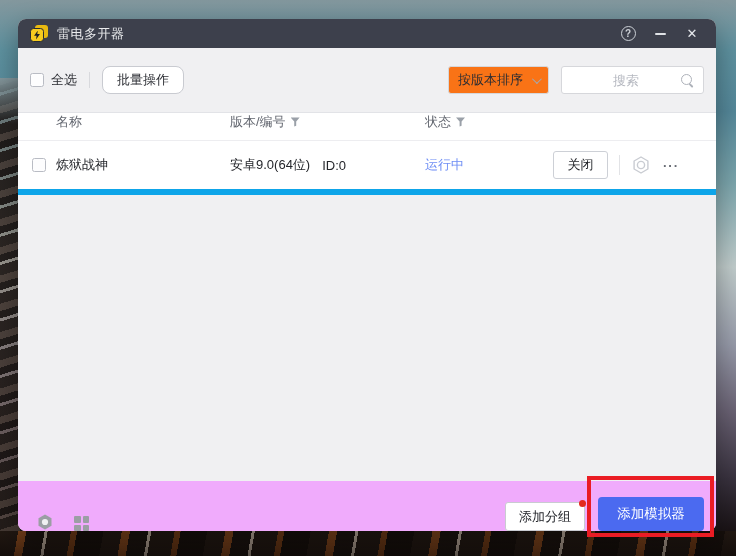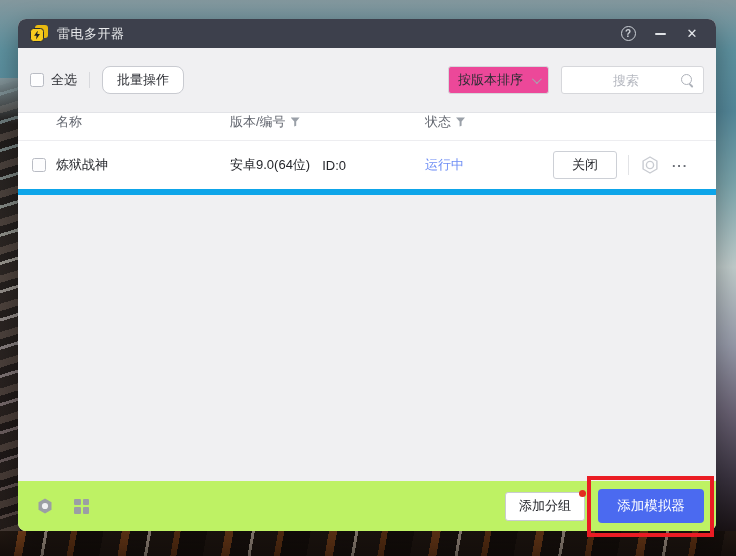--- a/index.html
+++ b/index.html
@@ -51,21 +51,21 @@
 
   
   .toolbar { height:64px; display:flex; align-items:center; padding:0 12px;
     background:#f0f0f2; flex:0 0 auto; }
   .checkbox { width:14px; height:14px; background:#fdfdfe; border:1px solid #b9bcc4;
     border-radius:2.5px; flex:0 0 auto; }
   .sel-label { font-size:13px; color:#2b2d33; margin-left:7px; }
   .vdiv { width:1px; height:16px; background:#d8d9dd; margin:0 12px; }
   .btn-plain { height:28px; padding:0 14px; background:#fff; border:1px solid #c9cbd1;
     border-radius:8px; font-size:13px; color:#2b2d33; display:flex; align-items:center; }
-  .dropdown { margin-left:auto; width:101px; height:28px; background:#ec4899;
+  .dropdown { margin-left:auto; width:101px; height:28px; background:#f97316;
     border:1px solid #d6d7db; border-radius:3px; display:flex; align-items:center;
     padding:0 9px; font-size:13px; color:#2b2d33; }
   .chevron { margin-left:auto; width:7px; height:7px; border-right:1.4px solid #a3a8b0;
     border-bottom:1.4px solid #a3a8b0; transform:rotate(45deg) translateY(-2px); }
   .search { margin-left:12px; width:143px; height:28px; background:#fff;
     border:1px solid #d6d7db; border-radius:3px; display:flex; align-items:center; padding:0 9px; }
   .search input { border:none; outline:none; flex:1; font-size:13px; color:#2b2d33;
     min-width:0; background:transparent; font-family:inherit;text-align:center; }
   .search input::placeholder { color:#b4b7bf; }
   .mag { position:relative; width:13px; height:13px; flex:0 0 auto; }
@@ -84,31 +84,31 @@
   .c-status { width:128px; flex:0 0 auto; display:flex; align-items:center; }
   .c-act { flex:1; display:flex; align-items:center; }
   .thead .c-act { padding-left:7px; }
   .funnel { width:9px; height:10px; margin-left:5px; background:#9aa0a8;
     clip-path:polygon(0 6%, 100% 6%, 62% 46%, 62% 88%, 40% 96%, 40% 46%); }
   .trow { height:54px; background:#fff; border-bottom:6px solid #0ea5e9;
     display:flex; align-items:center; font-size:13px; color:#24262b; flex:0 0 auto; }
   .trow .checkbox { margin-left:14px; }
   .ver-id { margin-left:12px; }
   .status-running { color:#6e8ef5; }
-  .btn-close { width:64px; height:28px; background:#fff; border:1px solid #cdd0d6;
+  .btn-close { width:55px; height:28px; background:#fff; border:1px solid #cdd0d6;
     border-radius:3px; font-size:13px; color:#24262b; display:flex;
     align-items:center; justify-content:center; }
   .act-div { width:1px; height:20px; background:#e2e3e6; margin:0 11px; }
   .more-dots { margin-left:12px; color:#676b73; font-size:13px; font-weight:bold;
     letter-spacing:1px; line-height:1; }
 
   .filler { flex:1; background:#f0f0f2; }
 
   
-  .footer { height:50px; background:#bef264; display:flex; align-items:center;
+  .footer { height:50px; background:#f0abfc; display:flex; align-items:flex-end;
     padding:0 12px; flex:0 0 auto; }
   .foot-icon { display:flex; align-items:center; justify-content:center; }
   .nut-btn { margin-left:6px; }
   .grid-btn { margin-left:20px; }
   .grid-icon { width:15px; height:15px; display:grid; grid-template-columns:1fr 1fr;
     grid-template-rows:1fr 1fr; gap:2px; }
   .grid-icon span { background:#9b9ea4; border-radius:1px; }
   .f-spacer { flex:1; }
   .btn-addgroup { position:relative; height:29px; padding:0 13px; background:#fff;
     border:1px solid #c9cbd1; border-radius:3px; font-size:13px; color:#24262b;

